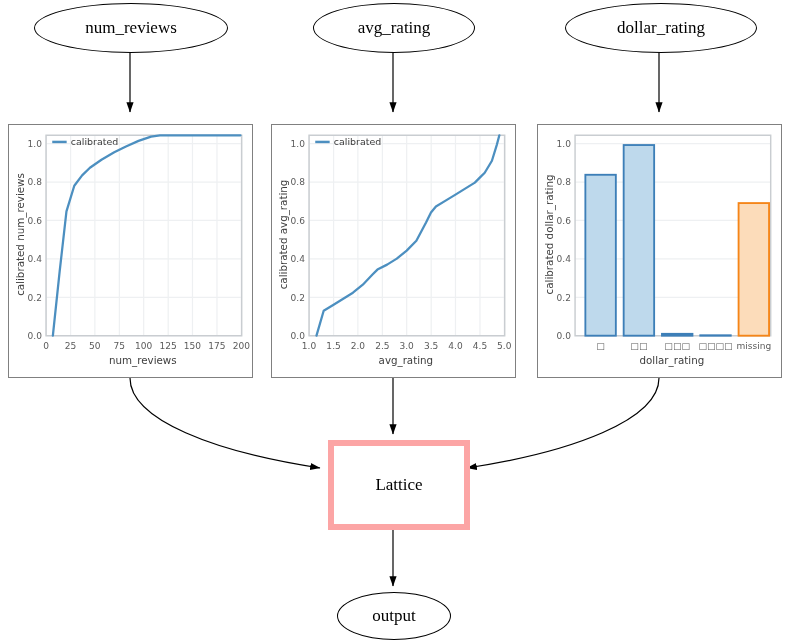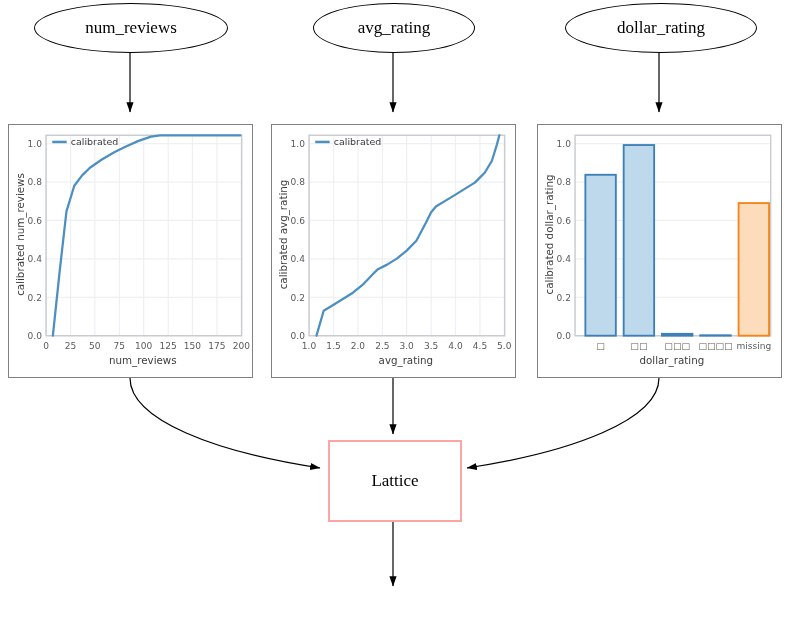--- a/index.html
+++ b/index.html
@@ -2,21 +2,21 @@
 <html><head>
 <meta charset="utf-8">
 <style>
   html,body{margin:0;padding:0;background:#ffffff;}
   body{width:787px;height:644px;font-family:"Liberation Serif",serif;position:relative;overflow:hidden;}
   #stage{position:absolute;left:0;top:0;width:787px;height:612px;}
 
   .node-ellipse{position:absolute;border:1px solid #000;border-radius:50%;background:#fff;
     display:flex;align-items:center;justify-content:center;
     font-family:"Liberation Serif",serif;font-size:17px;color:#000;white-space:nowrap;}
-  .node-rect{position:absolute;border:2px solid #fca5a5;background:#fff;
+  .node-rect{position:absolute;border:6px solid #fca5a5;background:#fff;
     display:flex;align-items:center;justify-content:center;
     font-family:"Liberation Serif",serif;font-size:17px;color:#000;}
 
   .chart-panel{position:absolute;border:1px solid #808080;background:#fff;box-sizing:border-box;}
   .plot-svg{display:block;}
   .edges-svg{position:absolute;left:0;top:0;width:787px;height:644px;pointer-events:none;}
 
   .tick-text{font-family:"DejaVu Sans",sans-serif;font-size:4.4px;fill:#5b5b5b;}
   .axis-title{font-family:"DejaVu Sans",sans-serif;font-size:5.0px;fill:#3d3d3d;}
   .legend-text{font-family:"DejaVu Sans",sans-serif;font-size:4.6px;fill:#3d3d3d;}
@@ -194,14 +194,17 @@
       </g>
       <text class="axis-title" x="65" y="115.5" text-anchor="middle">dollar_rating</text>
       <text class="axis-title" x="7.5" y="53" text-anchor="middle" transform="rotate(-90 7.5 53)">calibrated dollar_rating</text>
     </svg>
   </div>
 
   <div class="node-rect" style="left:328px;top:440px;width:130px;height:78px;">
     <span>Lattice</span>
   </div>
 
+  <div class="node-ellipse" style="left:337px;top:592px;width:112px;height:46px;">
+    <span>output</span>
+  </div>
 
 </div>
 
 </body></html>

